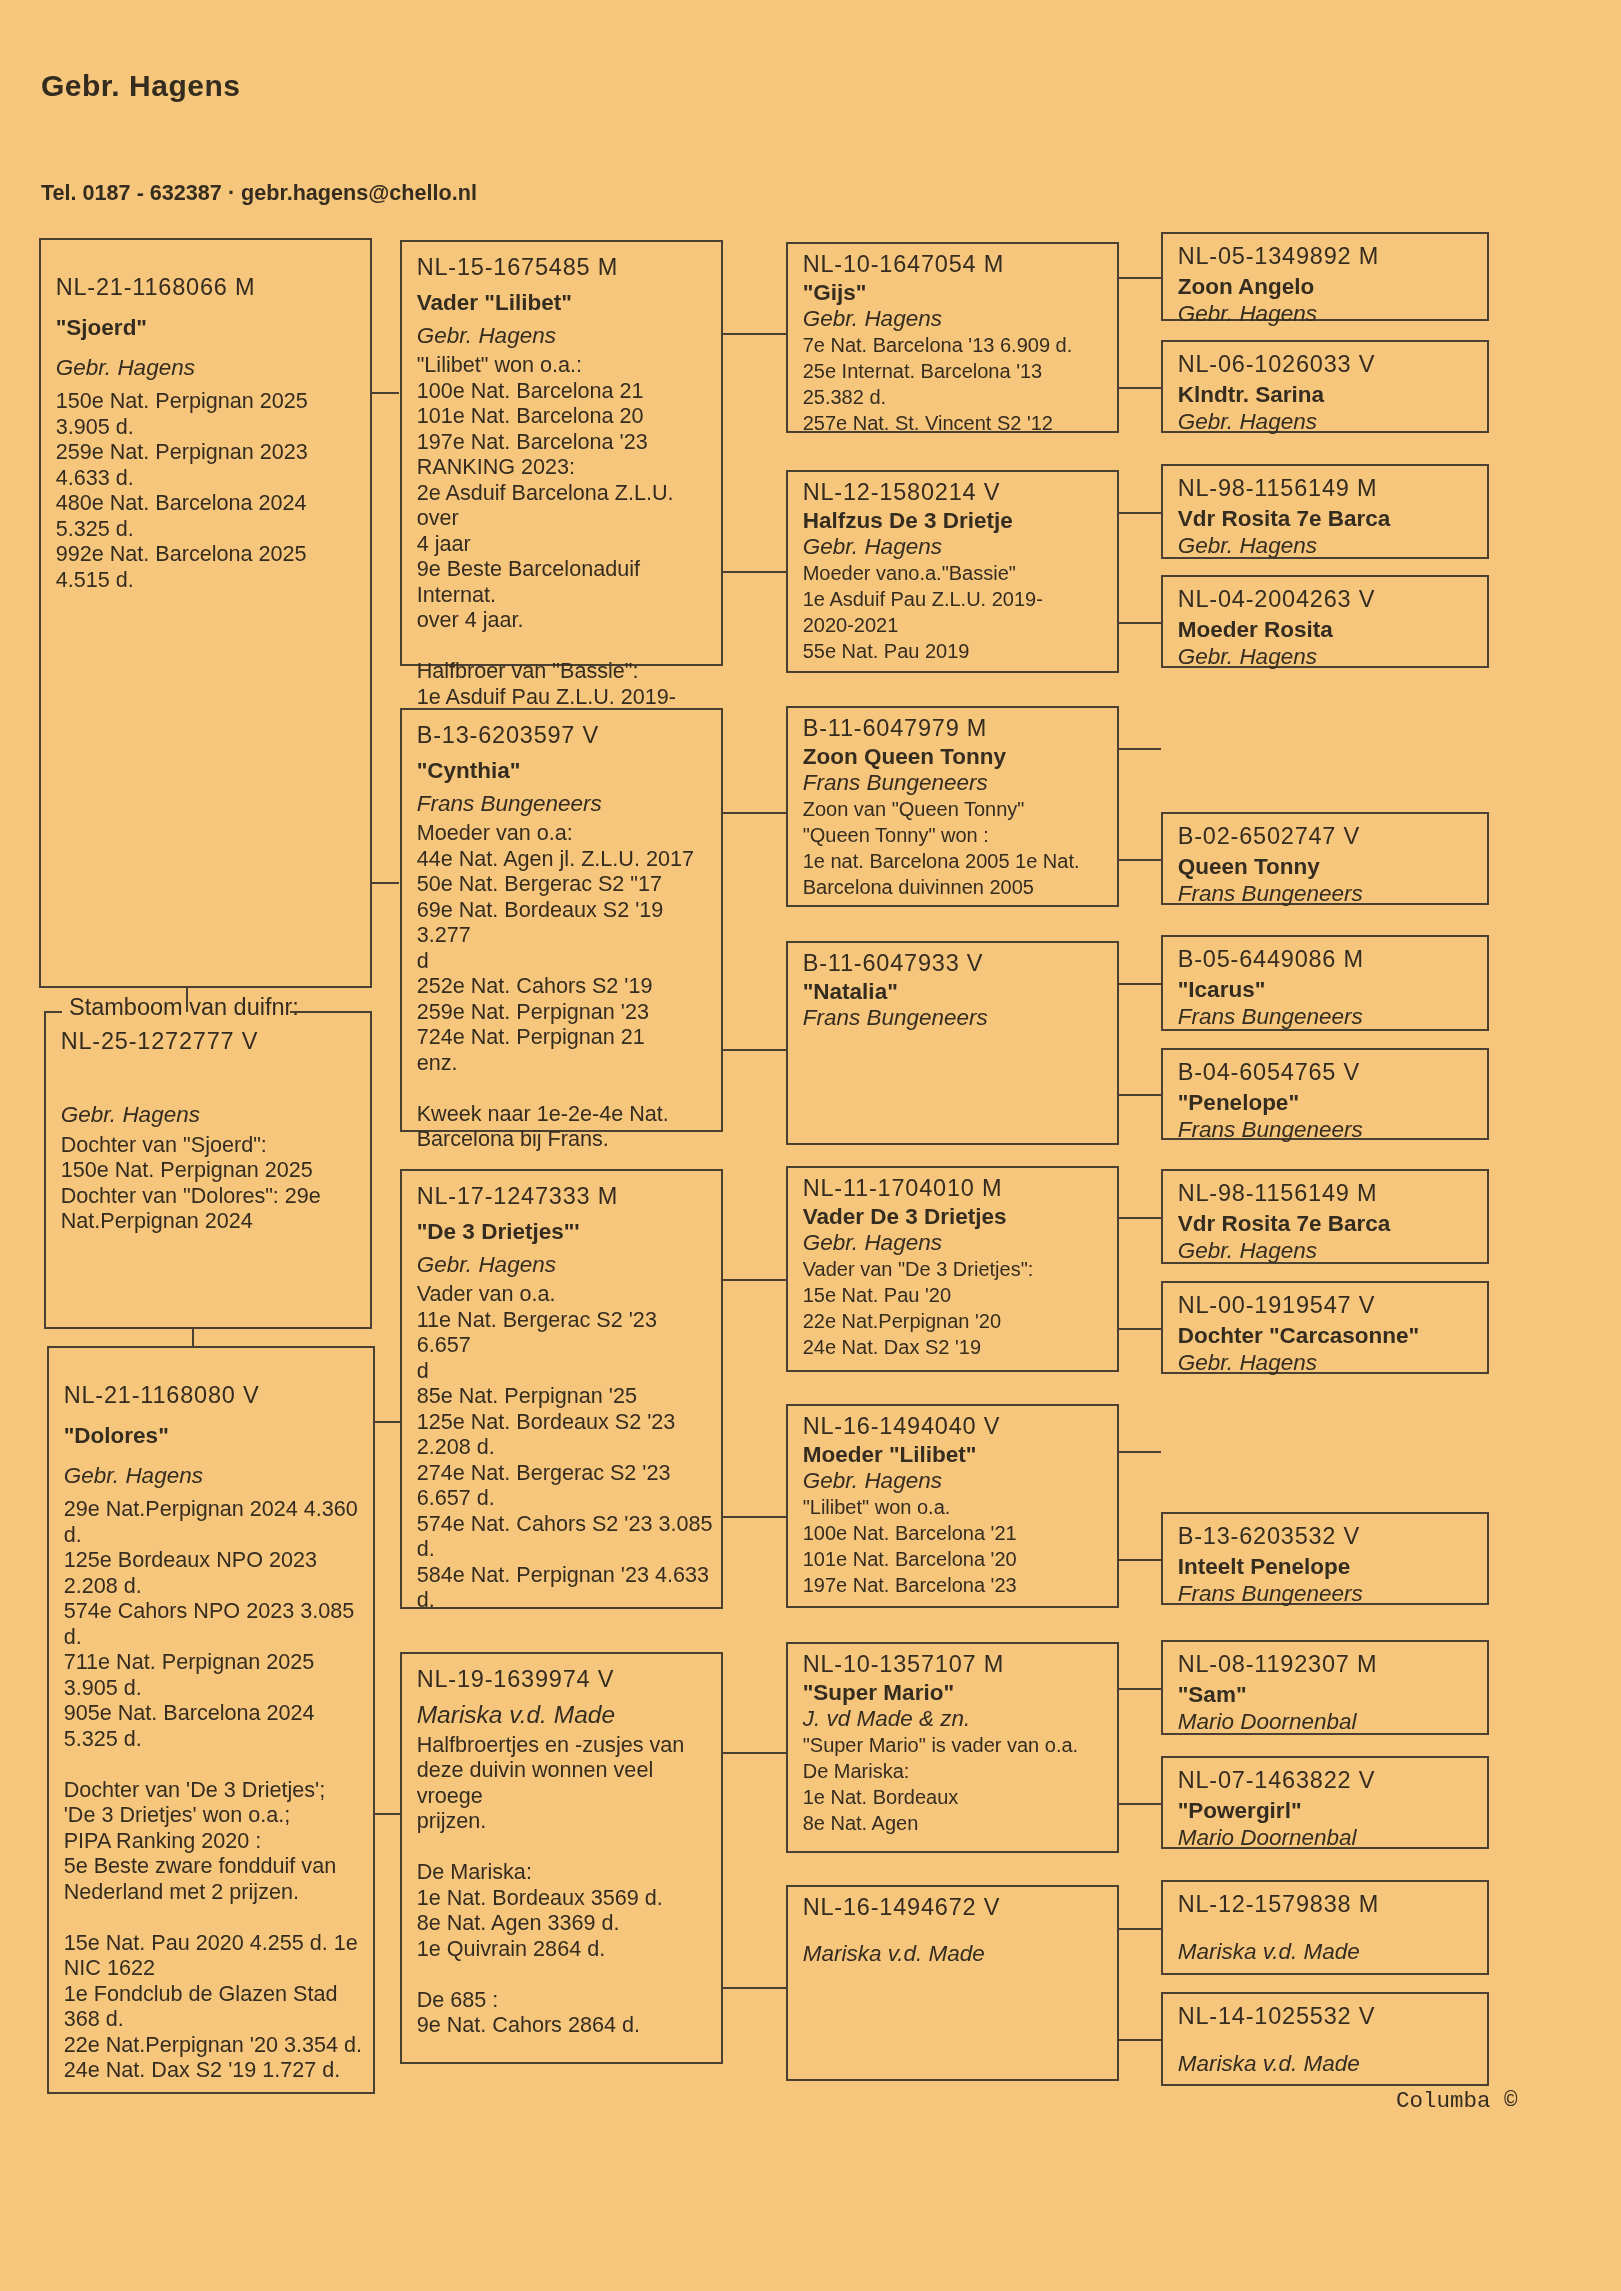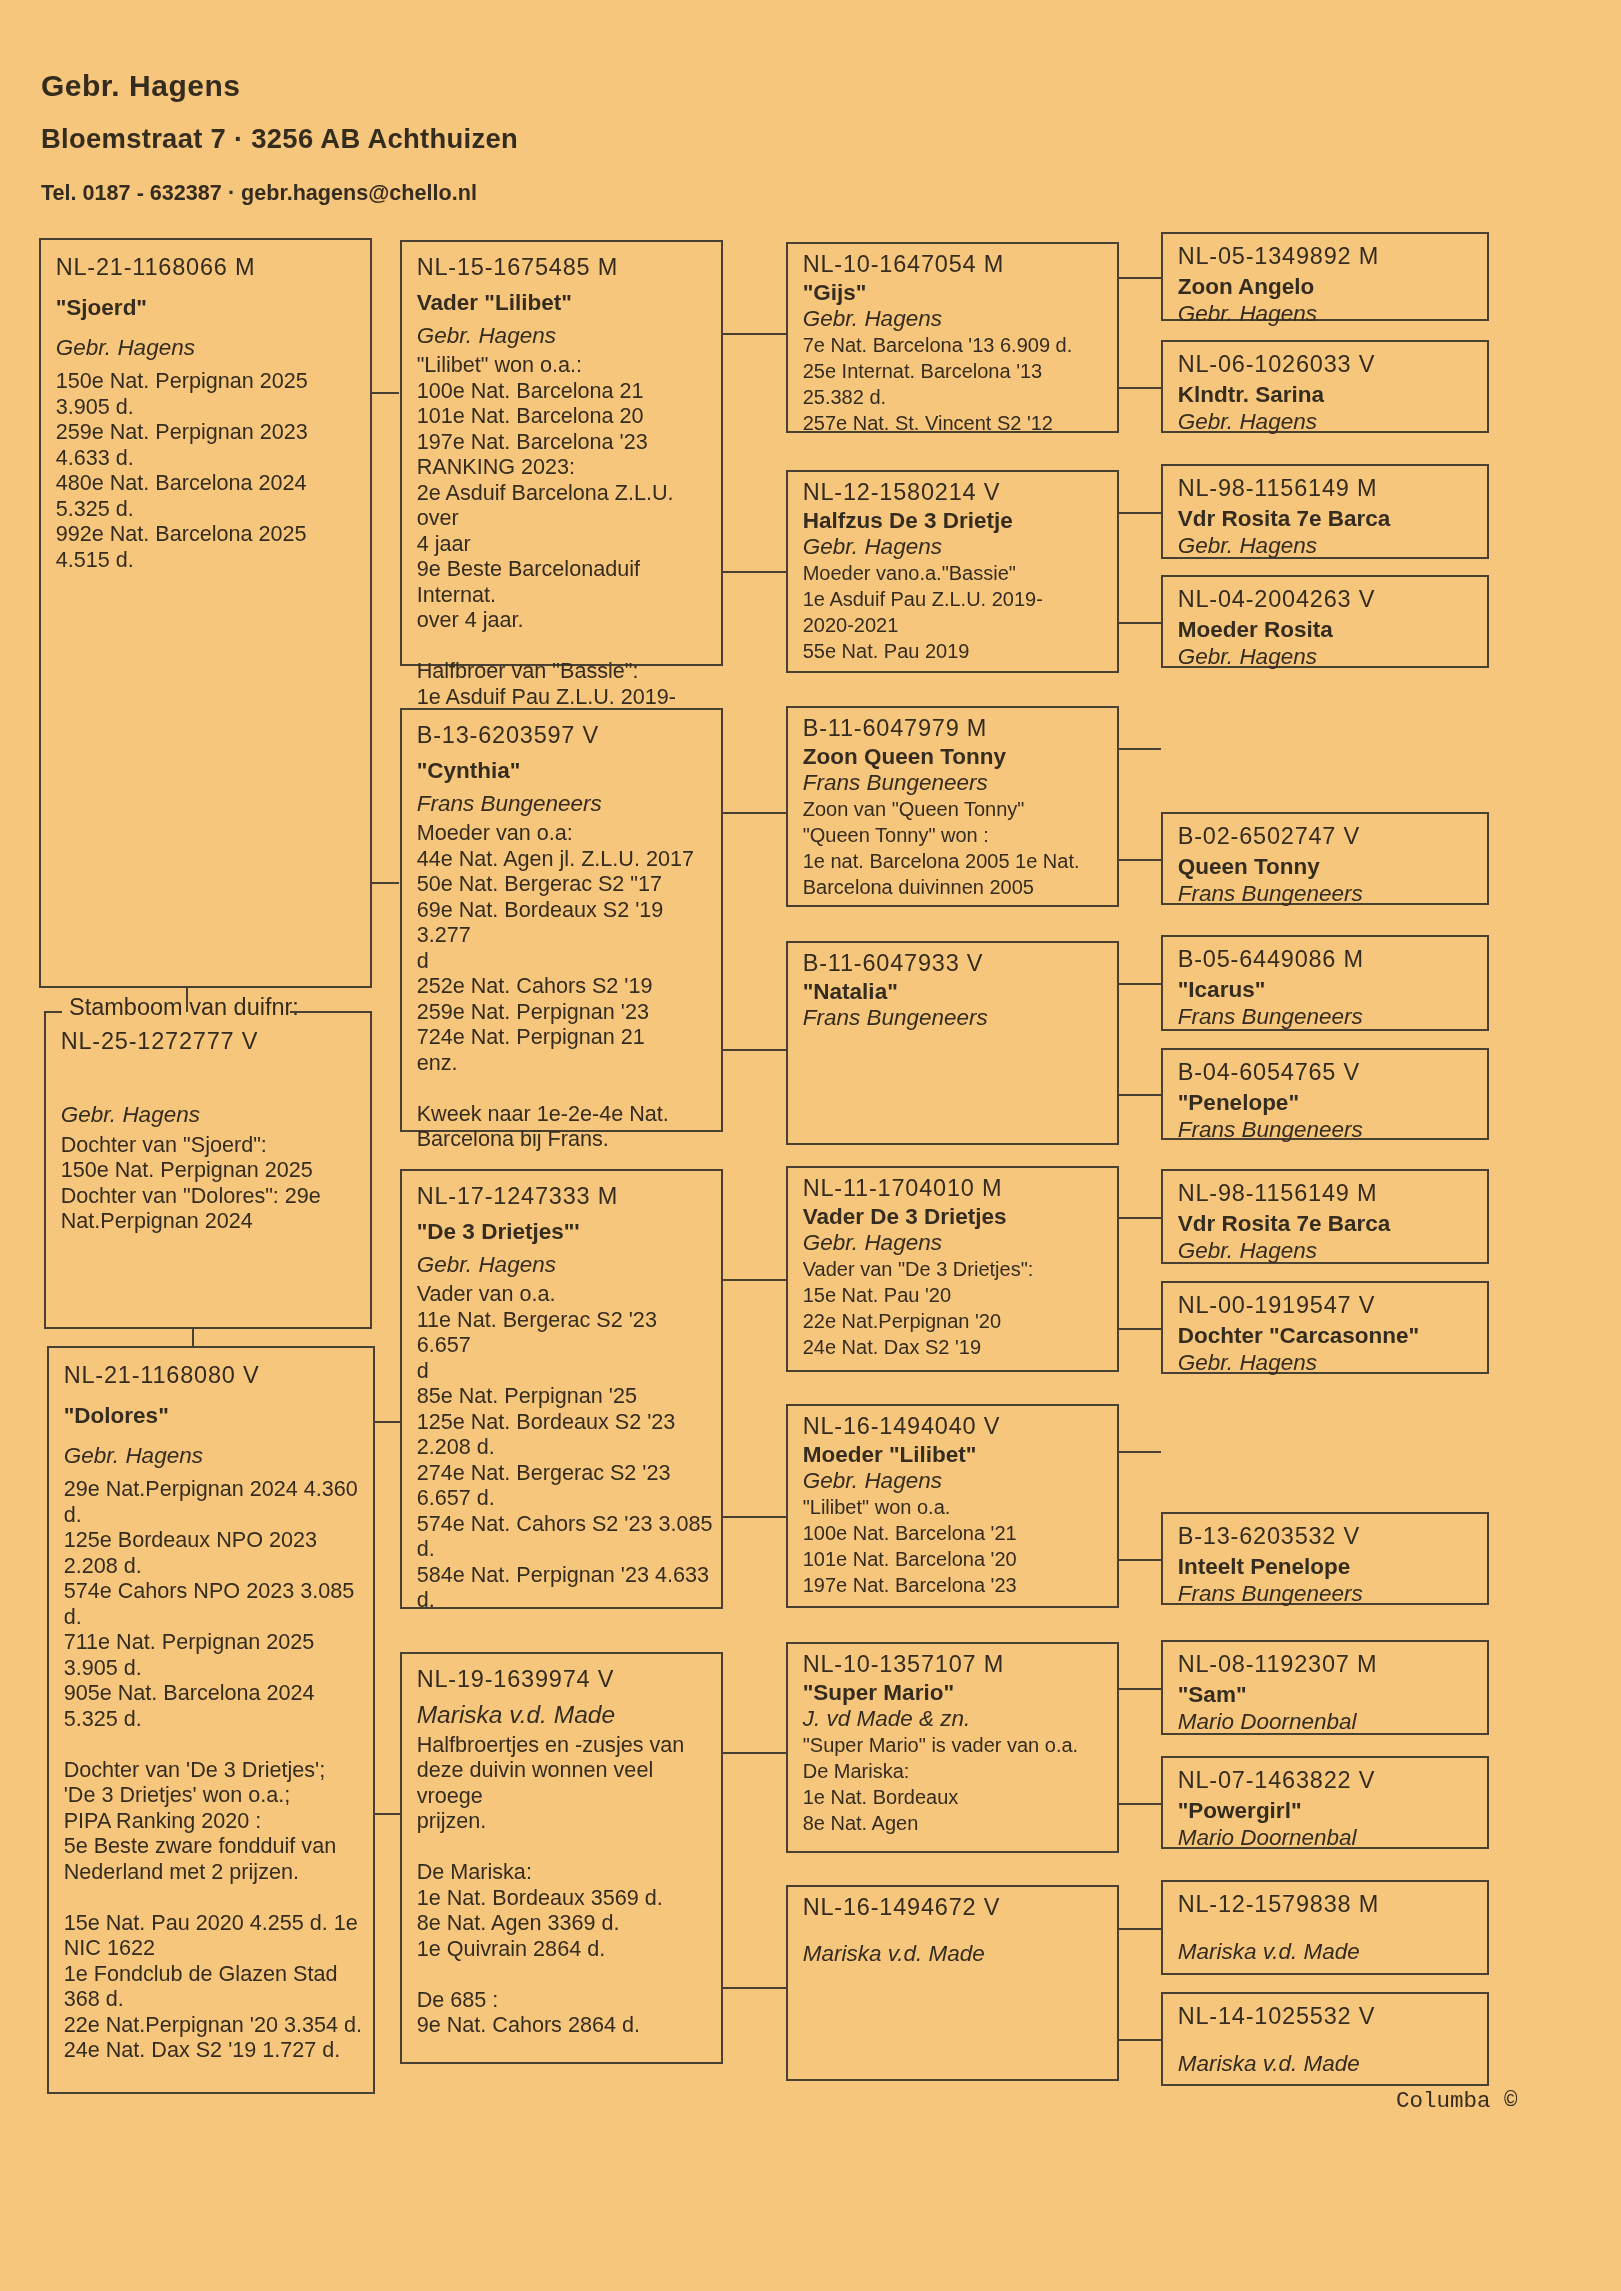--- a/index.html
+++ b/index.html
@@ -25,21 +25,21 @@
     border:2px solid var(--line);
     padding:9.8px 7.8px 0 14.7px;
   }
   .ring{font-size:23.5px;line-height:31px;letter-spacing:0.8px;white-space:nowrap;}
   .name{font-size:22.5px;font-weight:bold;line-height:27.4px;white-space:nowrap;}
   .owner{font-size:22.5px;font-style:italic;line-height:27.4px;white-space:nowrap;}
   .body{font-size:21.6px;line-height:25.5px;white-space:pre-line;}
 
   
   .sp1{padding-top:11.8px;}
-  .sp1 .ring{margin-bottom:9.8px;}
+  .sp1 .ring{margin-bottom:9.8px;margin-top:20px;}
   .sp1 .name{margin-bottom:11.8px;line-height:29px;}
   .sp1 .owner{margin-bottom:5.9px;line-height:29px;}
   .sp2{padding-top:9.8px;}
   .sp2 .name{margin-top:5.9px;}
   .sp2 .owner{margin-top:5.9px;}
   .sp2 .body{margin-top:2.9px;}
   .sp3{padding-top:5.9px;}
   .sp3 .ring{line-height:29px;}
   .sp3 .owner{line-height:25.5px;}
   .sp3 .body{font-size:20px;line-height:26px;}
@@ -56,21 +56,20 @@
   .hl{position:absolute;height:2px;background:var(--line);}
   .vl{position:absolute;width:2px;background:var(--line);}
   .credit{position:absolute;left:1396px;top:2088px;font-size:22.5px;font-family:Liberation Mono, monospace;}
 </style>
 </head>
 <body>
 
 <div class="page">
 
   <div class="h-name">Gebr. Hagens</div>
-  <div class="h-addr">Bloemstraat 7  ·  3256 AB  Achthuizen</div>
   <div class="h-tel">Tel. 0187 - 632387  ·  gebr.hagens@chello.nl</div>
 
   <section class="box sp1" style="left:39px;top:238px;width:333px;height:750px">
     <div class="ring">NL-21-1168066 M</div>
     <div class="name">"Sjoerd"</div>
     <div class="owner">Gebr. Hagens</div>
     <div class="body">150e Nat. Perpignan 2025
 3.905 d.
 259e Nat. Perpignan 2023
 4.633 d.

